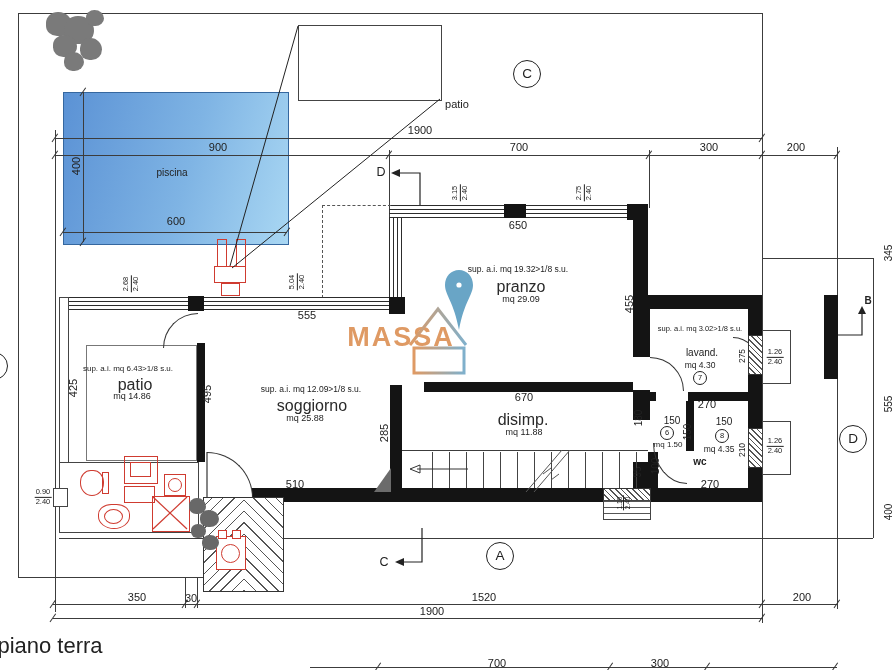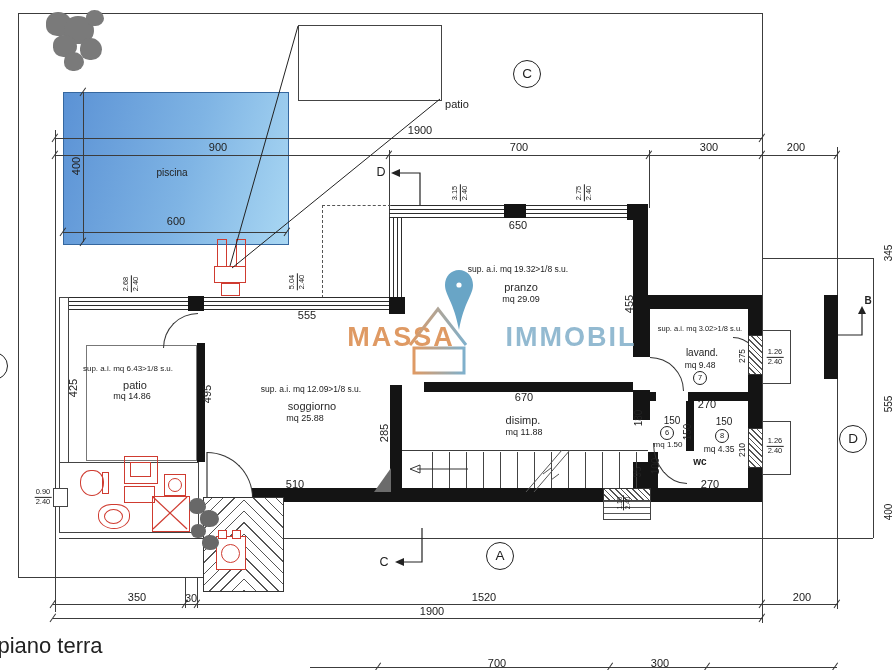--- a/index.html
+++ b/index.html
@@ -51,21 +51,21 @@
   .steps{position:absolute;background-image:repeating-linear-gradient(to right,#444 0 1px,transparent 1px 17px);}
   
   .chevL{position:absolute;background:repeating-linear-gradient(-45deg,#555 0 1px,transparent 1px 8px);}
   .chevR{position:absolute;background:repeating-linear-gradient(45deg,#555 0 1px,transparent 1px 8px);}
   .ramp{position:absolute;border:1px solid #333;background:#fff;}
   
   #tri{position:absolute;left:374px;top:468px;width:0;height:0;
        border-right:17px solid #6b6b6b;border-top:24px solid transparent;}
   
   .wm{position:absolute;font-size:27px;font-weight:700;letter-spacing:2px;transform:translate(-50%,-50%);margin-left:44px;}
-  .roomname{font-size:11px;color:#2a2a2a;}
+  .roomname{font-size:16px;color:#2a2a2a;}
   svg.ovl{position:absolute;left:0;top:0;pointer-events:none;}
 </style>
 </head>
 <body>
 
 <div id="plan">
 
   <div class="lh" style="left:18px;top:13px;width:744px;"></div>
   <div class="lv" style="left:18px;top:13px;height:564px;"></div>
   <div class="lv" style="left:762px;top:13px;height:245px;"></div>
@@ -199,21 +199,20 @@
   <div class="bush" style="left:53px;top:35px;width:24px;height:22px;"></div>
   <div class="bush" style="left:80px;top:38px;width:22px;height:22px;"></div>
   <div class="bush" style="left:64px;top:52px;width:20px;height:19px;"></div>
   <div class="bush" style="left:86px;top:10px;width:18px;height:16px;"></div>
   <div class="bush d" style="left:189px;top:498px;width:17px;height:16px;"></div>
   <div class="bush d" style="left:200px;top:510px;width:19px;height:17px;"></div>
   <div class="bush d" style="left:191px;top:524px;width:15px;height:14px;"></div>
   <div class="bush d" style="left:202px;top:535px;width:17px;height:15px;"></div>
 
   <div class="wm" style="left:357px;top:337px;color:#df9a64;">MASSA</div>
-  <div class="wm" style="left:527px;top:337px;color:#93bad1;">IMMOBIL</div>
   <svg class="ovl" width="893" height="670" viewBox="0 0 893 670">
     <defs>
       <linearGradient id="wg" x1="0" y1="0" x2="1" y2="0">
         <stop offset="0" stop-color="#df9a64"></stop>
           <stop offset="1" stop-color="#7fb0cc"></stop>
       </linearGradient>
     </defs>
     <path d="M459 270 c-8 0 -14 6.5 -14 15 c0 10 9 17 14 45 c5 -28 14 -35 14 -45 c0 -8.5 -6 -15 -14 -15 z" fill="#69a5c6"></path>
     <circle cx="459" cy="285" r="2.6" fill="#fff"></circle>
     <polyline points="410,345 438,309 466,345" fill="none" stroke="url(#wg)" stroke-width="3"></polyline>
@@ -230,21 +229,21 @@
 
   <div class="t s8" style="left:128px;top:368px;">sup. a.i. mq 6.43&gt;1/8 s.u.</div>
   <div class="t roomname" style="left:135px;top:385px;">patio</div>
   <div class="t" style="left:132px;top:396px;">mq 14.86</div>
 
   <div class="t roomname" style="left:523px;top:420px;">disimp.</div>
   <div class="t" style="left:524px;top:432px;">mq 11.88</div>
 
   <div class="t s75" style="left:700px;top:328px;">sup. a.i. mq 3.02&gt;1/8 s.u.</div>
   <div class="t s10" style="left:702px;top:352px;">lavand.</div>
-  <div class="t s85" style="left:700px;top:365px;">mq 9.48</div>
+  <div class="t s85" style="left:700px;top:365px;">mq 4.30</div>
   <div class="numc" style="left:700px;top:378px;">7</div>
 
   <div class="t s10" style="left:672px;top:420px;">150</div>
   <div class="numc" style="left:667px;top:433px;">6</div>
   <div class="t s8" style="left:668px;top:444px;">mq 1.50</div>
   <div class="t s10 rot" style="left:687px;top:432px;">150</div>
 
   <div class="t s10" style="left:724px;top:421px;">150</div>
   <div class="numc" style="left:722px;top:436px;">8</div>
   <div class="t s85" style="left:719px;top:449px;">mq 4.35</div>

